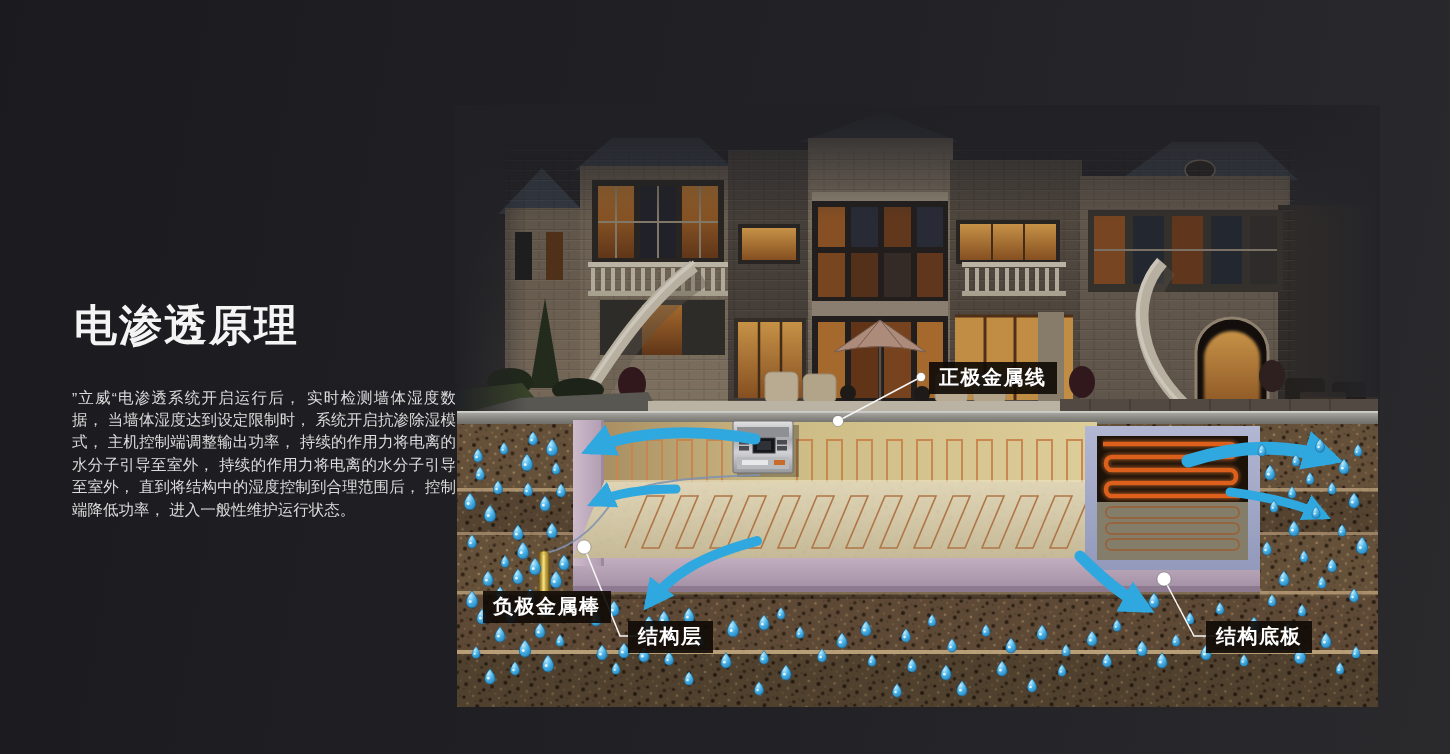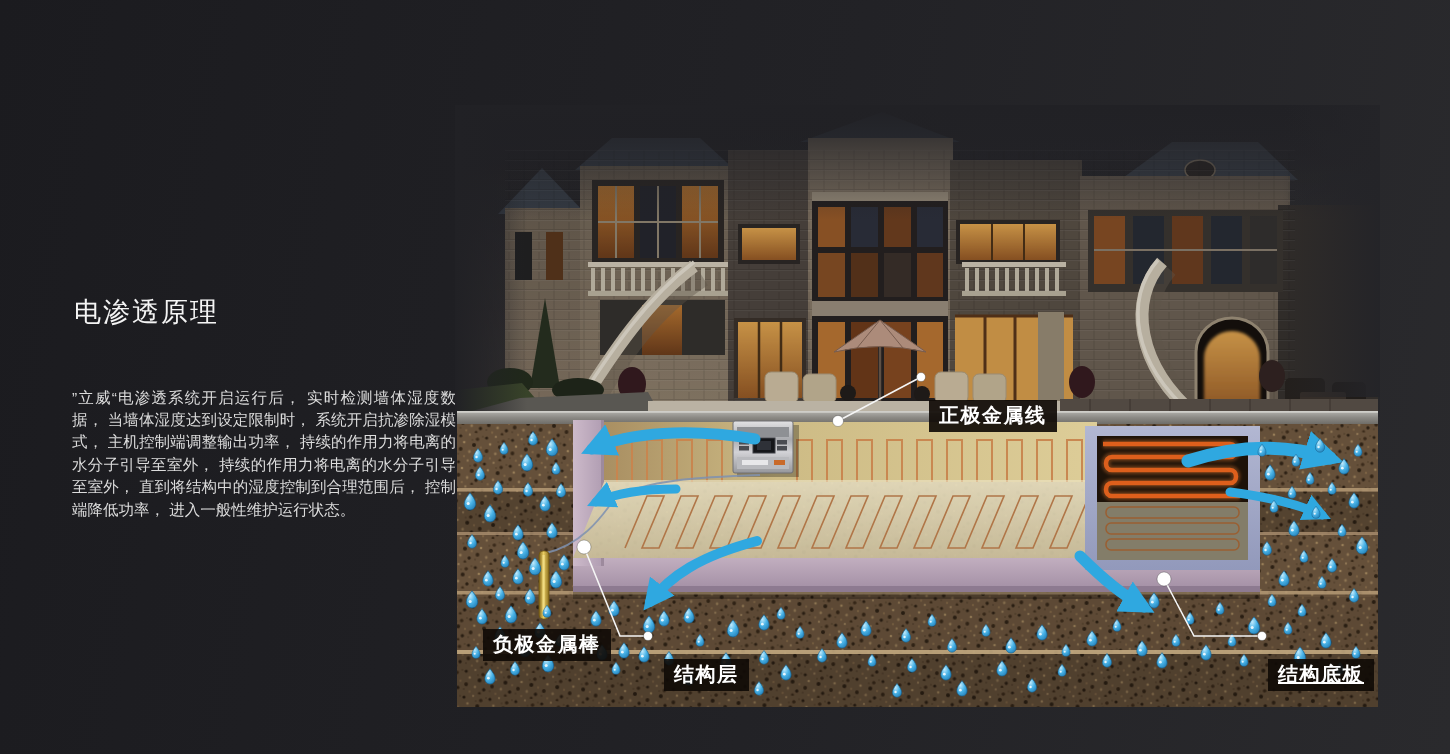--- a/index.html
+++ b/index.html
@@ -2,37 +2,37 @@
 <html><head>
 <meta charset="utf-8">
 <style>
   html,body{margin:0;padding:0;}
   body{
     width:1450px;height:754px;overflow:hidden;position:relative;
     background:linear-gradient(100deg,#1b1b1f 0%,#222226 55%,#2a2a2d 100%);
     font-family:"Liberation Sans","DejaVu Sans",sans-serif;
   }
   .intro-title{
-    position:absolute;left:74px;top:276px;
-    font-size:27px;font-weight:400;color:#f4f4f4;letter-spacing:2px;white-space:nowrap;
+    position:absolute;left:74px;top:268px;
+    font-size:43px;font-weight:700;color:#f4f4f4;letter-spacing:2px;white-space:nowrap;
   }
   .intro-body{
     position:absolute;left:72px;top:371px;width:384px;
     font-size:15.5px;line-height:22.4px;color:#dcdcdc;text-align:justify;
   }
   .stage{position:absolute;left:0;top:0;width:1450px;height:754px;}
   .diagram-label{
     position:absolute;background:rgba(16,11,6,0.92);color:#ffffff;
     font-size:20px;font-weight:700;line-height:1;letter-spacing:1.5px;
-    padding:5px 10px 7px;white-space:nowrap;margin-top:38px;
+    padding:5px 10px 7px;white-space:nowrap;
   }
   .lbl-positive{left:929px;top:362px;}
   .lbl-negative{left:483px;top:591px;}
-  .lbl-layer{left:664px;top:621px;}
-  .lbl-plate{left:1268px;top:621px;text-decoration:underline;}
+  .lbl-layer{left:628px;top:621px;}
+  .lbl-plate{left:1206px;top:621px;}
 </style>
 </head>
 <body>
 
 <h1 class="intro-title">电渗透原理</h1>
 <p class="intro-body">”立威“电渗透系统开启运行后， 实时检测墙体湿度数据， 当墙体湿度达到设定限制时， 系统开启抗渗除湿模式， 主机控制端调整输出功率， 持续的作用力将电离的水分子引导至室外， 持续的作用力将电离的水分子引导至室外， 直到将结构中的湿度控制到合理范围后， 控制端降低功率， 进入一般性维护运行状态。</p>
 
 <svg class="stage" viewBox="0 0 1450 754" xmlns="http://www.w3.org/2000/svg">
   <defs>
     <linearGradient id="skyGrad" x1="0" y1="0" x2="0" y2="1">

